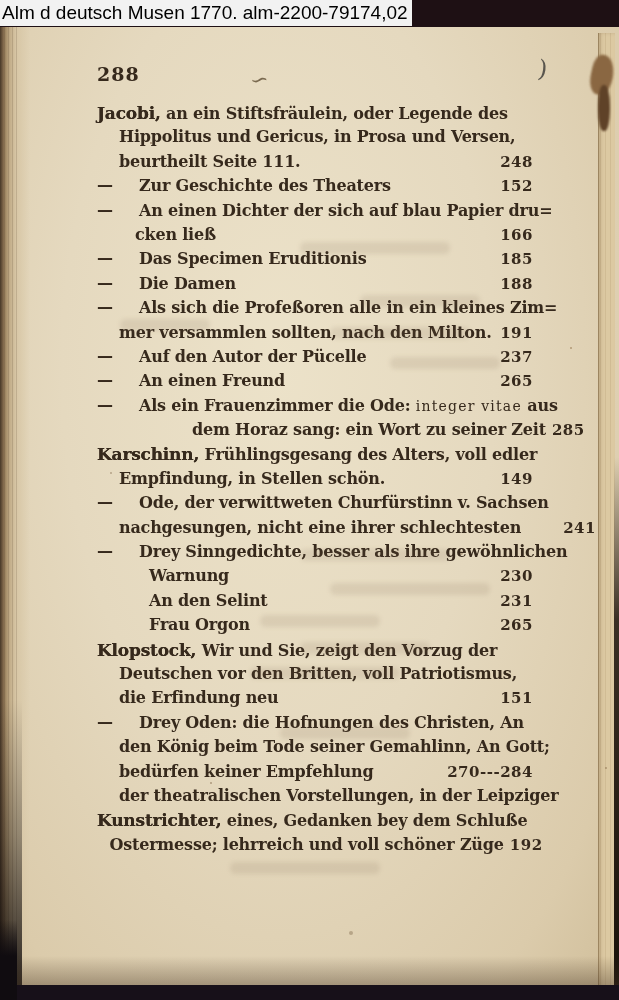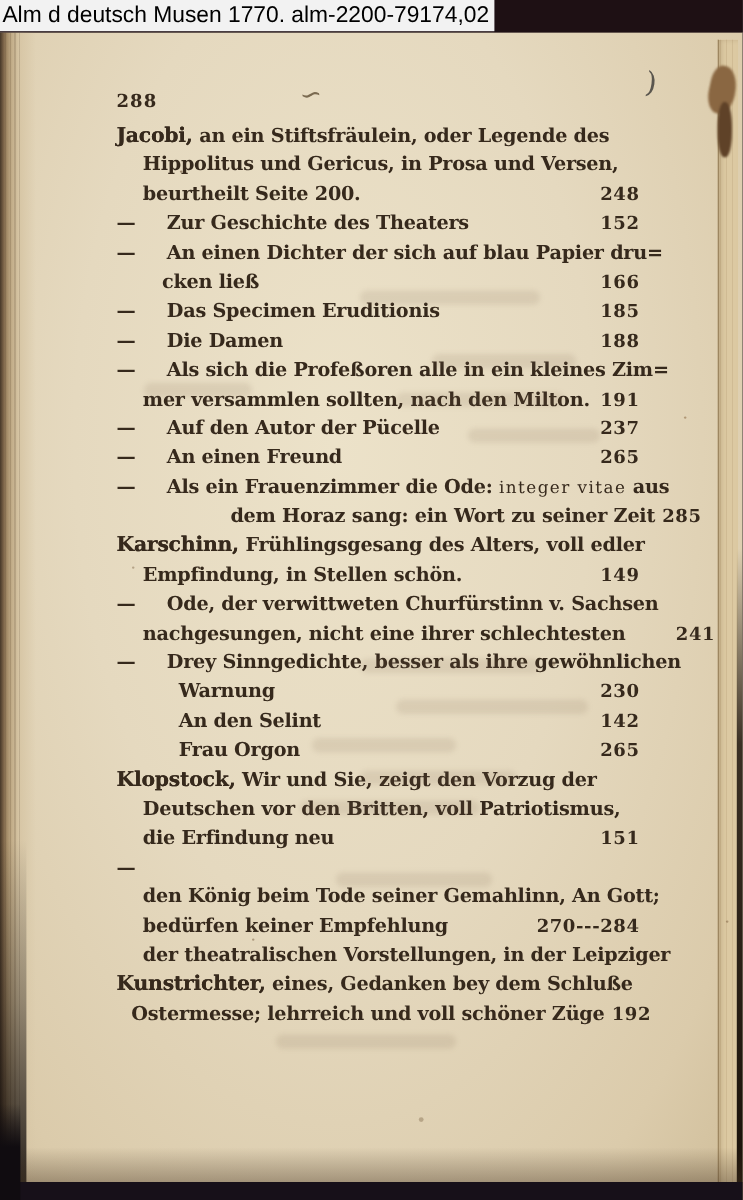--- a/index.html
+++ b/index.html
@@ -50,21 +50,21 @@
   .corner-bl{position:absolute;left:0;bottom:0;width:17px;height:80px;
         background:linear-gradient(to top,#100c10 55%,rgba(16,12,16,0));}
 
   
   .ink-squiggle{position:absolute;left:250px;top:40px;color:#7a6a50;font-size:22px;
         transform:rotate(-12deg);}
   .ink-paren{position:absolute;left:538px;top:28px;color:#5a564e;font-size:24px;
         transform:rotate(8deg);font-family:"DejaVu Serif",serif;}
 
   
-  .folio{position:absolute;left:97px;top:48px;font-size:15px;font-weight:700;
+  .folio{position:absolute;left:97px;top:36px;font-size:19px;font-weight:700;
         color:var(--ink,#36291c);letter-spacing:1px;}
   .toc{position:absolute;left:97px;top:74px;width:436px;color:var(--ink,#36291c);
         font-size:16px;font-weight:700;letter-spacing:-0.2px;}
   .line{display:flex;align-items:baseline;height:24.4px;line-height:24.4px;white-space:nowrap;}
   .dash{flex:0 0 42px;}
   .text{flex:0 0 auto;}
   .lead{font-size:17px;text-shadow:0 0 .5px currentColor;}
   .latin{font-weight:400;font-size:14px;letter-spacing:1.2px;}
   .num{margin-left:auto;padding-left:6px;font-size:15px;letter-spacing:.5px;}
 
@@ -106,21 +106,21 @@
     <div class="folio">288</div>
 
     <div class="toc" id="toc">
         <div class="line" style="padding-left: 0px;">
           <span class="text"><span class="lead">Jacobi,</span><span> an ein Stiftsfräulein, oder Legende des</span></span>
         </div>
         <div class="line" style="padding-left: 22px;">
           <span class="text"><span>Hippolitus und Gericus, in Prosa und Versen,</span></span>
         </div>
         <div class="line" style="padding-left: 22px;">
-          <span class="text"><span>beurtheilt Seite 200.</span></span>
+          <span class="text"><span>beurtheilt Seite 111.</span></span>
           <span class="num">248</span>
         </div>
         <div class="line" style="padding-left: 0px;">
           <span class="dash">—</span>
           <span class="text"><span>Zur Geschichte des Theaters</span></span>
           <span class="num">152</span>
         </div>
         <div class="line" style="padding-left: 0px;">
           <span class="dash">—</span>
           <span class="text"><span>An einen Dichter der sich auf blau Papier dru=</span></span>
@@ -183,38 +183,39 @@
         <div class="line" style="padding-left: 0px;">
           <span class="dash">—</span>
           <span class="text"><span>Drey Sinngedichte, besser als ihre gewöhnlichen</span></span>
         </div>
         <div class="line" style="padding-left: 52px; align-items: flex-end;">
           <span class="text"><span>Warnung</span></span>
           <span class="num">230</span>
         </div>
         <div class="line" style="padding-left: 52px; gap: 20px;">
           <span class="text"><span>An den Selint</span></span>
-          <span class="num">142</span>
+          <span class="num">231</span>
         </div>
         <div class="line" style="padding-left: 52px;">
           <span class="text"><span>Frau Orgon</span></span>
           <span class="num">265</span>
         </div>
         <div class="line" style="padding-left: 0px;">
           <span class="text"><span class="lead">Klopstock,</span><span> Wir und Sie, zeigt den Vorzug der</span></span>
         </div>
         <div class="line" style="padding-left: 22px;">
           <span class="text"><span>Deutschen vor den Britten, voll Patriotismus,</span></span>
         </div>
         <div class="line" style="padding-left: 22px;">
           <span class="text"><span>die Erfindung neu</span></span>
           <span class="num">151</span>
         </div>
         <div class="line" style="padding-left: 0px;">
           <span class="dash">—</span>
+          <span class="text"><span>Drey Oden: die Hofnungen des Christen, An</span></span>
         </div>
         <div class="line" style="padding-left: 22px; align-items: flex-end;">
           <span class="text"><span>den König beim Tode seiner Gemahlinn, An Gott;</span></span>
         </div>
         <div class="line" style="padding-left: 22px; text-align: center;">
           <span class="text"><span>bedürfen keiner Empfehlung</span></span>
           <span class="num">270---284</span>
         </div>
         <div class="line" style="padding-left: 22px;">
           <span class="text"><span>der theatralischen Vorstellungen, in der Leipziger</span></span>

